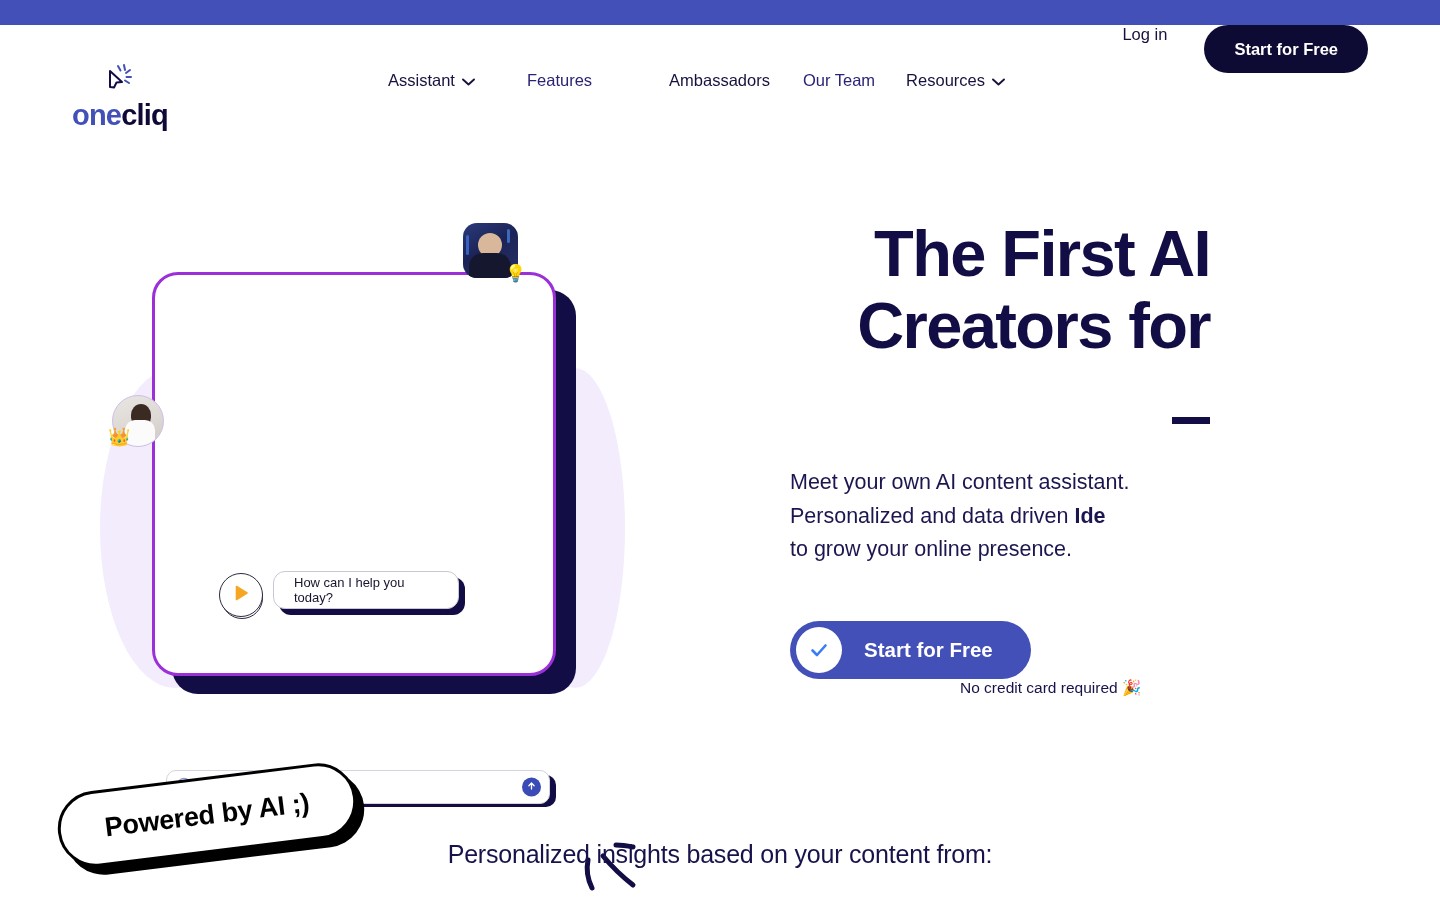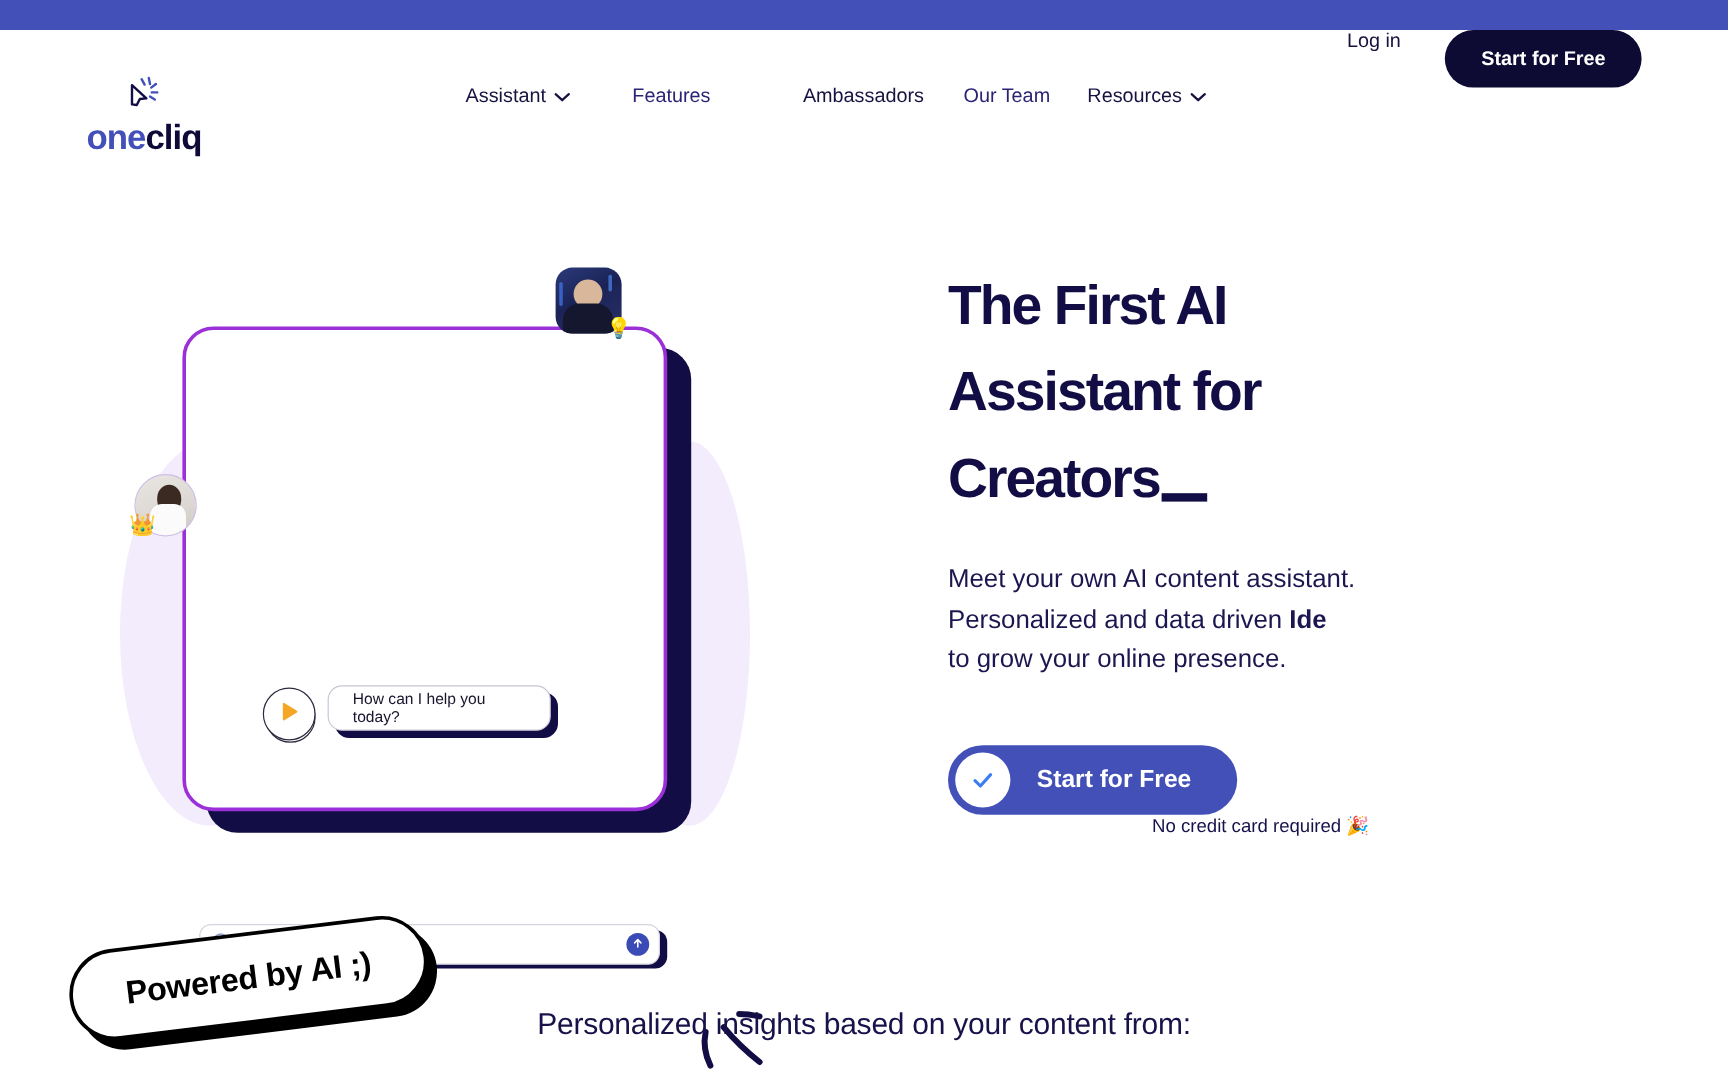--- a/index.html
+++ b/index.html
@@ -63,22 +63,22 @@
     padding:0 30px; height:48px; line-height:48px;
     border-radius:26px; border:none; cursor:pointer;
     white-space:nowrap; font-family:"Liberation Sans", sans-serif;
   }
 
   
   .hero-right {
     position:absolute; left:790px; top:218px; width:420px;
   }
   .headline {
-    font-size:46px; line-height:72px; font-weight:800;
-    color:#120d44; letter-spacing:-1.6px;
+    font-size:65px; line-height:72px; font-weight:800;
+    color:#120d44; letter-spacing:-1.6px;text-align:right;
   }
   .headline .caret {
     display:inline-block; width:38px; height:7px;
     background:#120d44; vertical-align:-4px; margin-left:2px;
   }
   .subhead {
     margin-top:32px;
     font-size:21.5px; line-height:33.5px; color:#1b1650;
     max-width:390px;
   }
@@ -359,22 +359,22 @@
         <path d="M10 22 C8 32 10 42 14 50" fill="none" stroke="#120d44" stroke-width="5" stroke-linecap="round"></path>
         <path d="M25 18 C35 30 46 40 55 47" fill="none" stroke="#120d44" stroke-width="5" stroke-linecap="round"></path>
         <path d="M38 7 C44 7 50 8 55 9" fill="none" stroke="#120d44" stroke-width="5" stroke-linecap="round"></path>
       </svg>
     </span>
   </div>
 
   <div class="hero-right">
     <h1 class="headline">
       <span>The First AI</span><br>
-      <span>Assistant for</span><br>
-      <span>Creators</span><span class="caret"></span>
+      <span>Creators for</span><br>
+      <span class="caret"></span>
     </h1>
 
     <p class="subhead">
       <span>Meet your own AI content assistant.</span><br>
       <span>Personalized and data driven </span><b>Ide</b><br>
       <span>to grow your online presence.</span>
     </p>
 
     <button class="cta">
       <span class="cta-check">

